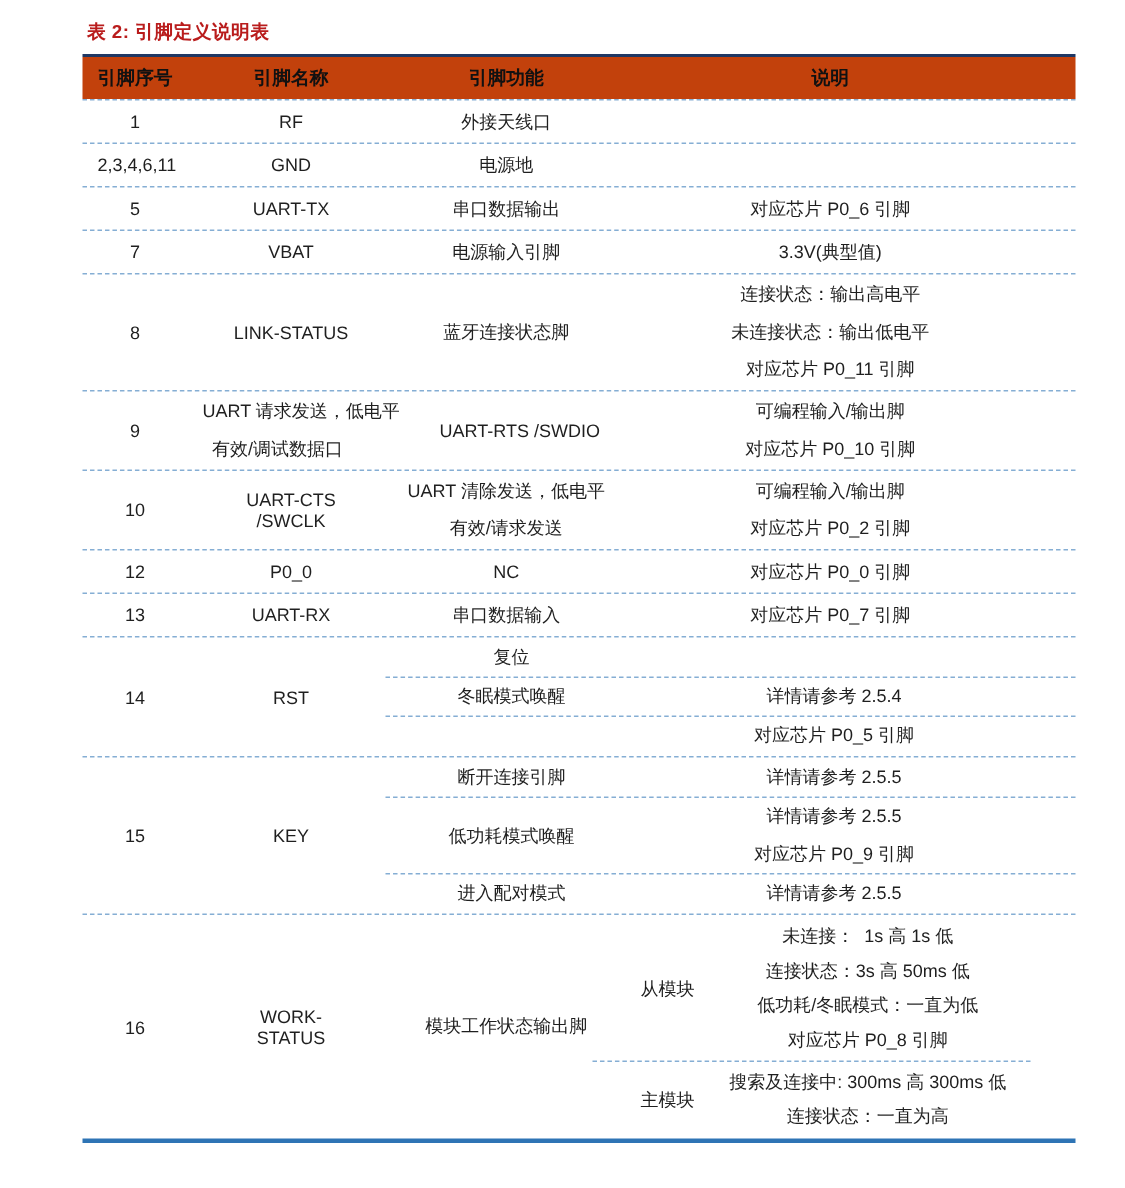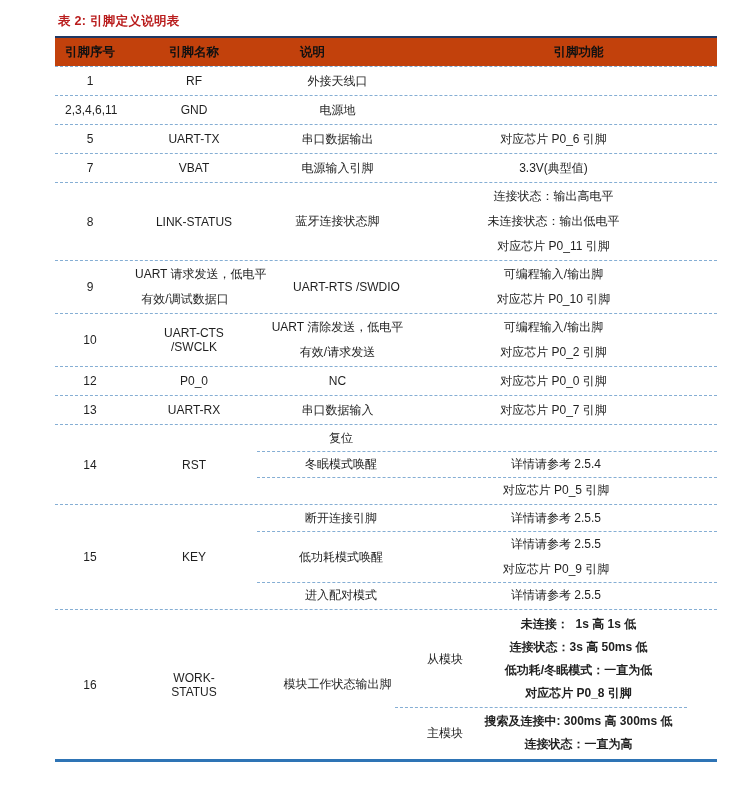--- a/index.html
+++ b/index.html
@@ -44,34 +44,34 @@
   }
   .subrow + .subrow { border-top:1px dashed #85AED4; }
   .sf { text-align:center; }
   .sd { text-align:center; padding-right:30px; }
   
   .groups { padding-right:30px; display:flex; flex-direction:column; justify-content:center; }
   .group { display:flex; align-items:center; padding:2px 0; }
   .group + .group { border-top:1px dashed #85AED4; margin-left:-25px; padding-left:25px; }
   .glabel { width:50px; flex:none; text-align:center; }
   .glines { flex:1; text-align:center; }
-  .glines .line { line-height:23px;font-weight:bold; }
+  .glines .line { line-height:23px; }
 </style>
 </head>
 <body>
 
 <div class="page">
   <div class="caption">表 2: 引脚定义说明表</div>
 
   <div class="tbl">
     <div class="hdr">
       <div class="c c1">引脚序号</div>
       <div class="c c2">引脚名称</div>
+      <div class="c c3">引脚功能</div>
       <div class="c c4">说明</div>
-      <div class="c c3">引脚功能</div>
     </div>
     <div>
         <div class="trow">
           <div class="c c1">1</div>
           <div class="c c2">RF</div>
           <div class="c c3">
             <div class="line">外接天线口</div>
           </div>
           <div class="c c4"></div>
         </div>

